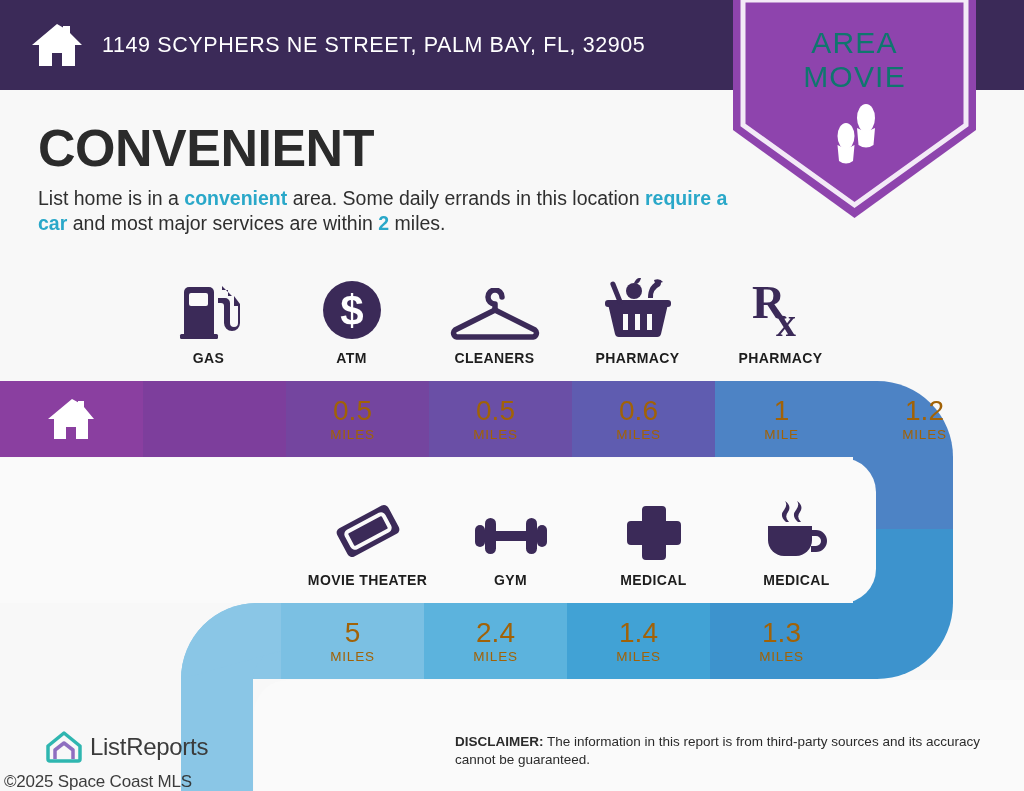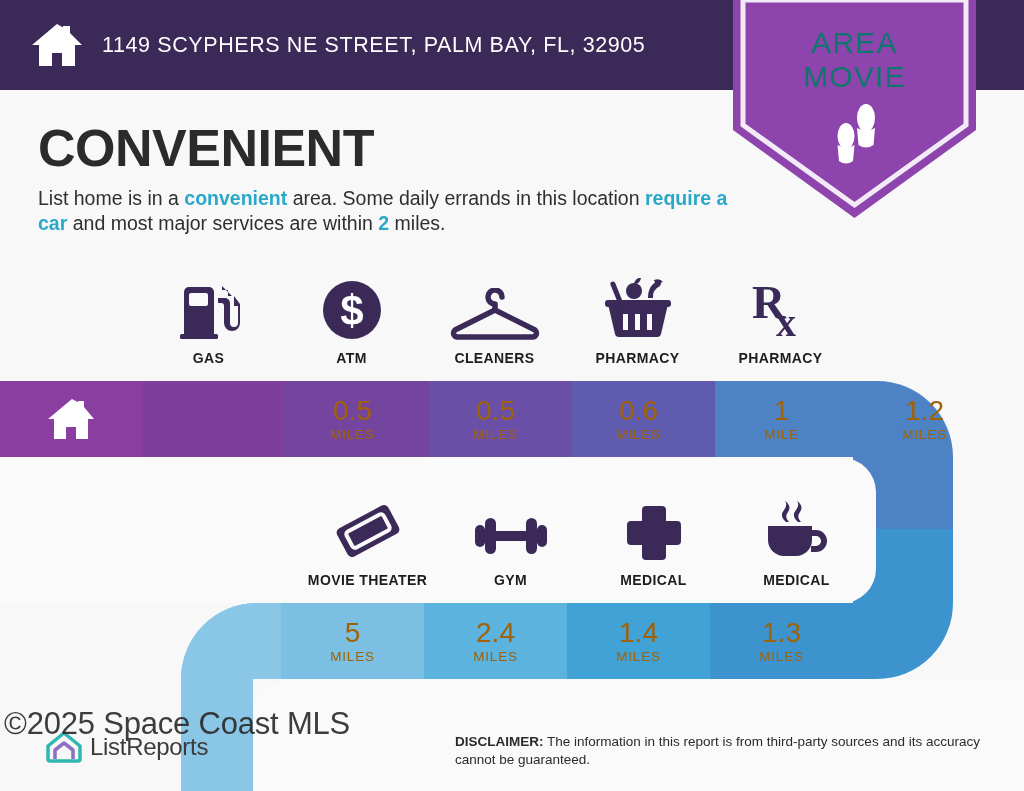--- a/index.html
+++ b/index.html
@@ -142,22 +142,22 @@
     z-index: 7;
   }
   .logo-text {
     margin-left: 6px;
     font-size: 24px;
     color: #3b3b3b;
     letter-spacing: -0.3px;
   }
   .logo-text b { font-weight: normal; }
   .watermark {
-    position: absolute; top: 706px; left: 4px;
-    font-size: 31px;
+    position: absolute; top: 772px; left: 4px;
+    font-size: 17px;
     color: #2d2d2d;
     letter-spacing: -0.2px;
     white-space: nowrap;
     z-index: 8;
     opacity: 0.92;
   }
   .disclaimer {
     position: absolute; top: 733px; left: 455px;
     width: 545px;
     font-size: 13.5px;

